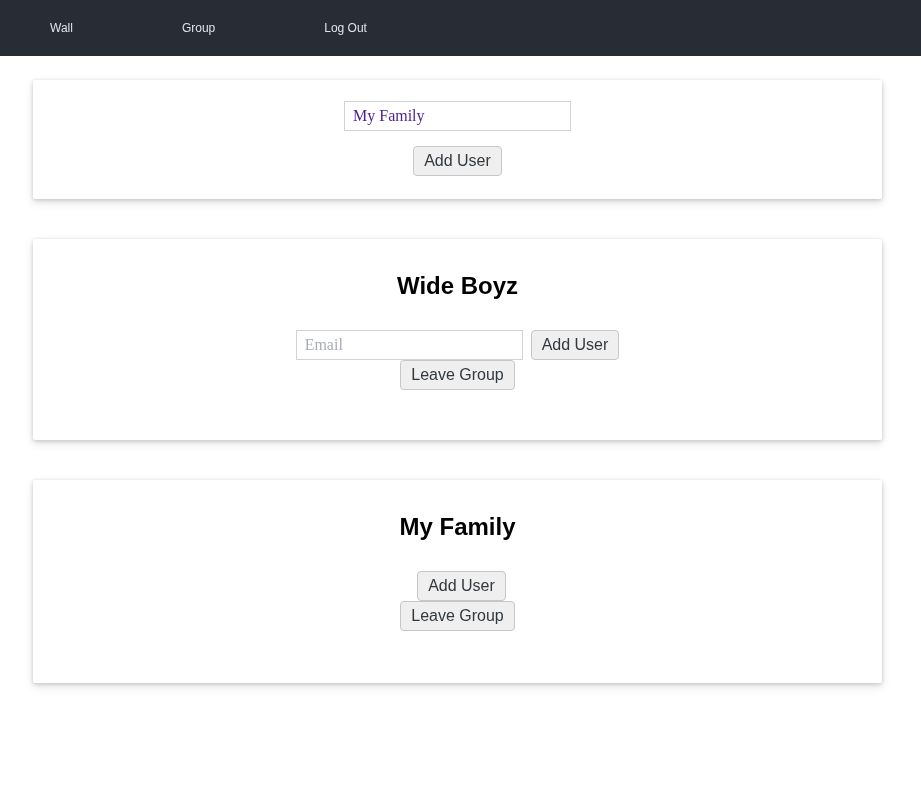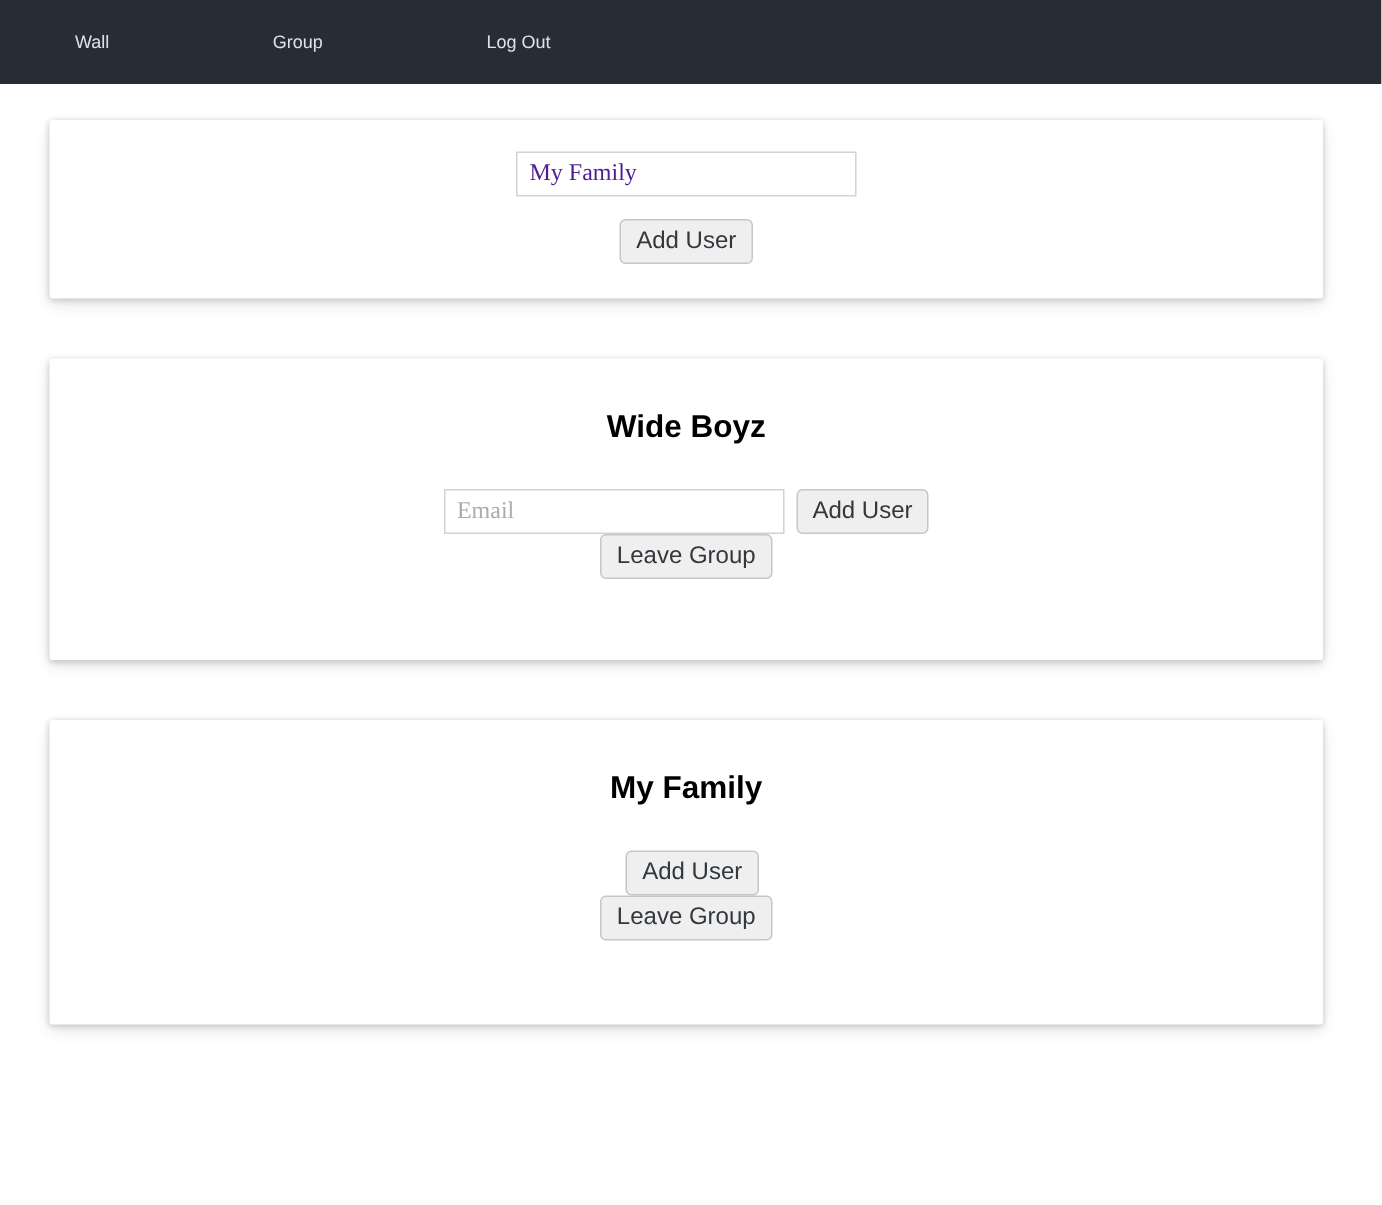--- a/index.html
+++ b/index.html
@@ -58,21 +58,21 @@
     display: flex;
     flex-direction: column;
     align-items: center;
     box-sizing: border-box;
   }
   .card-1 .card-inner { padding-top: 21px; }
   .card-2 .card-inner,
   .card-3 .card-inner { padding-top: 33px; }
 
   .group-title {
-    font-size: 21px;
+    font-size: 24px;
     font-weight: bold;
     color: #000000;
     margin: 0;
     line-height: 1.2;
     text-align: center;
   }
 
   
   .row {
     display: flex;

